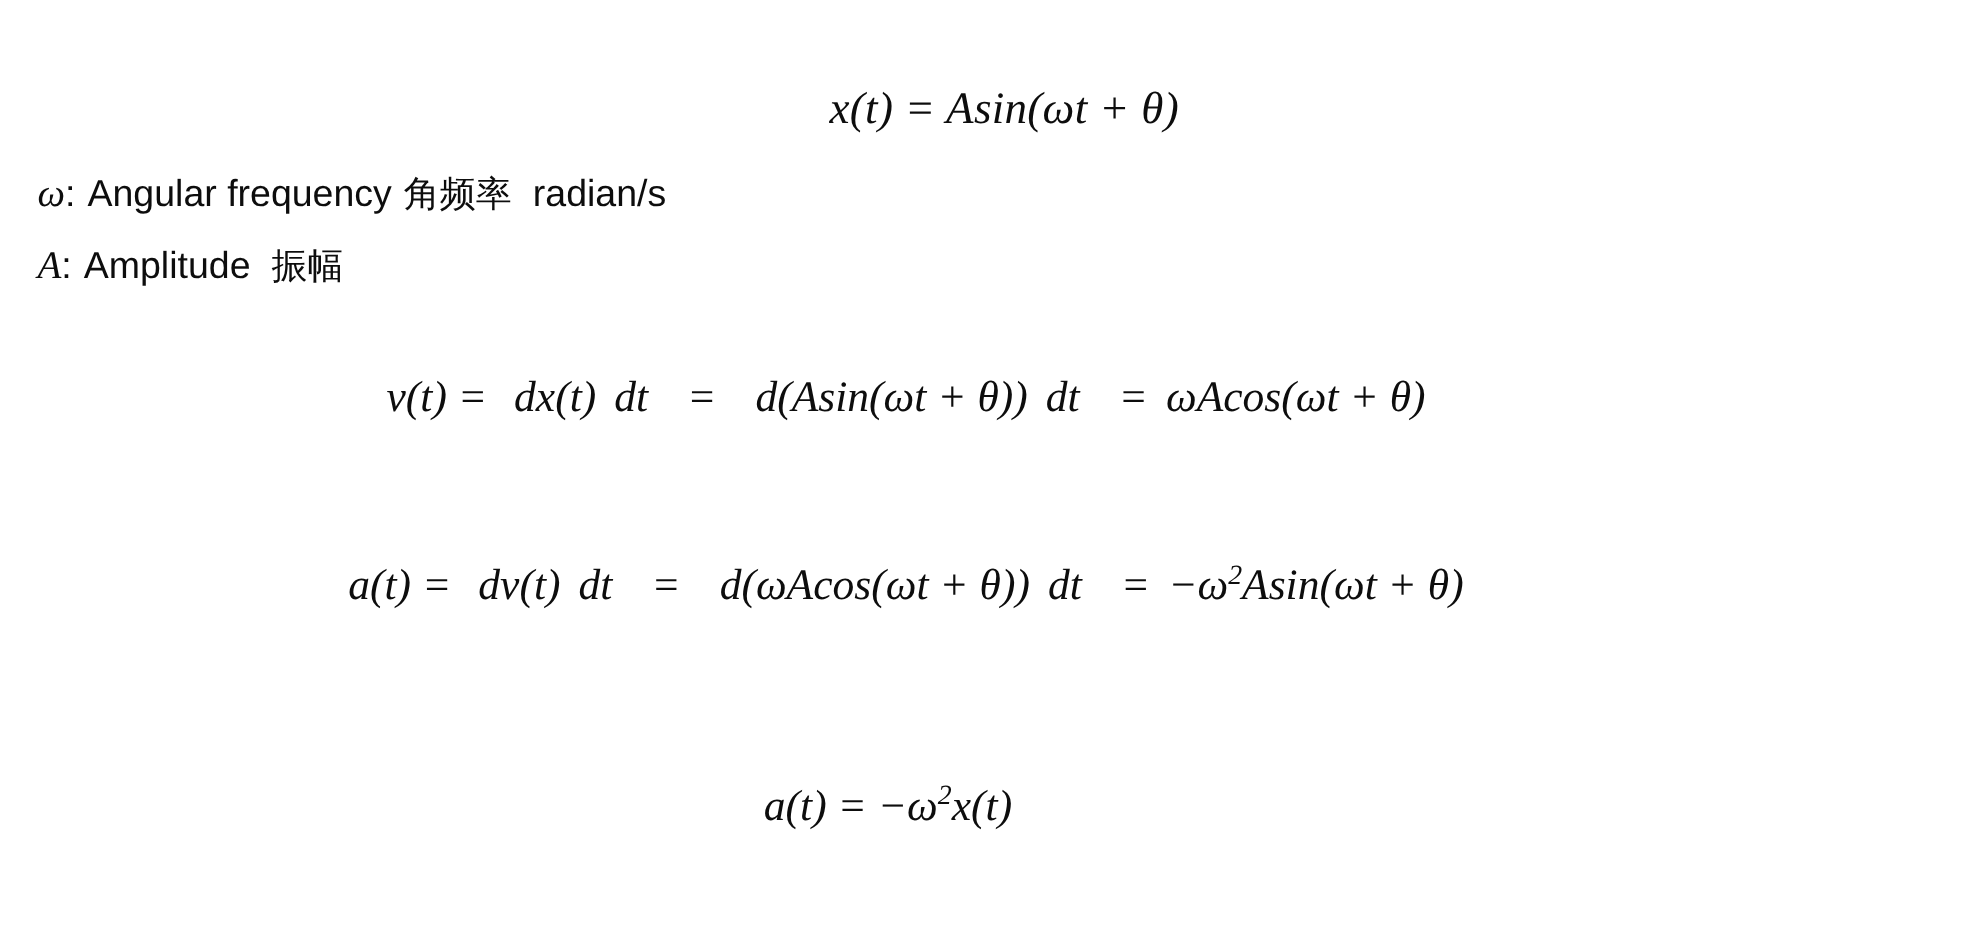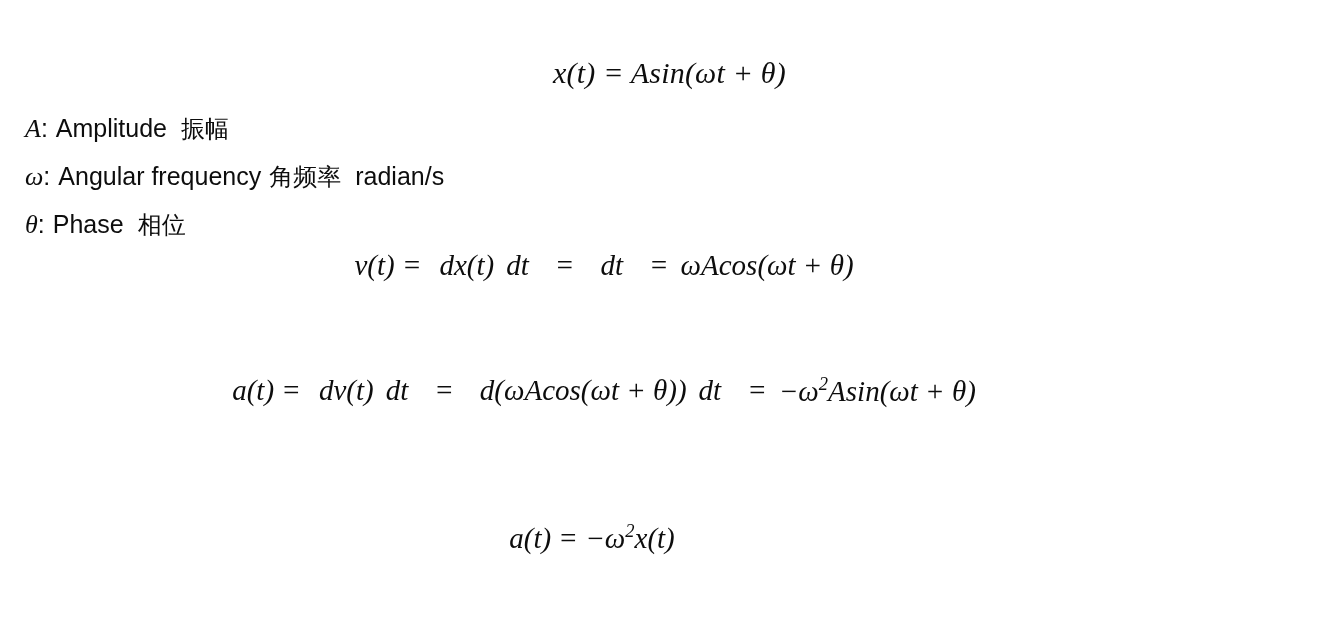--- a/index.html
+++ b/index.html
@@ -122,43 +122,41 @@
 
 <div class="slide">
 
   <div class="eq-top math">
     <span class="inner">x(t) = Asin(ωt + θ)</span>
   </div>
 
   <div class="defs">
 
     <div class="def-line">
-      <span class="sym">A</span><span>:</span><span class="gap-s"></span><span>Amplitude</span><span class="gap-m"></span><span class="cjk">振幅</span>
-    </div>
-
-    <div class="def-line">
       <span class="sym">ω</span><span>:</span><span class="gap-s"></span><span>Angular frequency</span><span class="gap-s"></span><span class="cjk">角频率</span><span class="gap-m"></span><span>radian/s</span>
     </div>
 
     <div class="def-line">
-      <span class="sym">θ</span><span>:</span><span class="gap-s"></span><span>Phase</span><span class="gap-m"></span><span class="cjk">相位</span>
+      <span class="sym">A</span><span>:</span><span class="gap-s"></span><span>Amplitude</span><span class="gap-m"></span><span class="cjk">振幅</span>
     </div>
+
 
   </div>
 
   <div class="eqrow eq-v math">
     <span class="inner">
       <span class="lhs">v(t) =</span>
       <span class="frac">
         <span class="num-part">dx(t)</span>
         <span class="bar"></span>
         <span class="den-part">dt</span>
       </span>
       <span class="eqsign">=</span>
       <span class="frac">
+        <span class="num-part">d(Asin(ωt + θ))</span>
         <span class="bar"></span>
         <span class="den-part">dt</span>
       </span>
       <span class="eqsign">=</span>
       <span class="rhs">ωAcos(ωt + θ)</span>
     </span>
   </div>
 
   <div class="eqrow eq-a math">
     <span class="inner">

